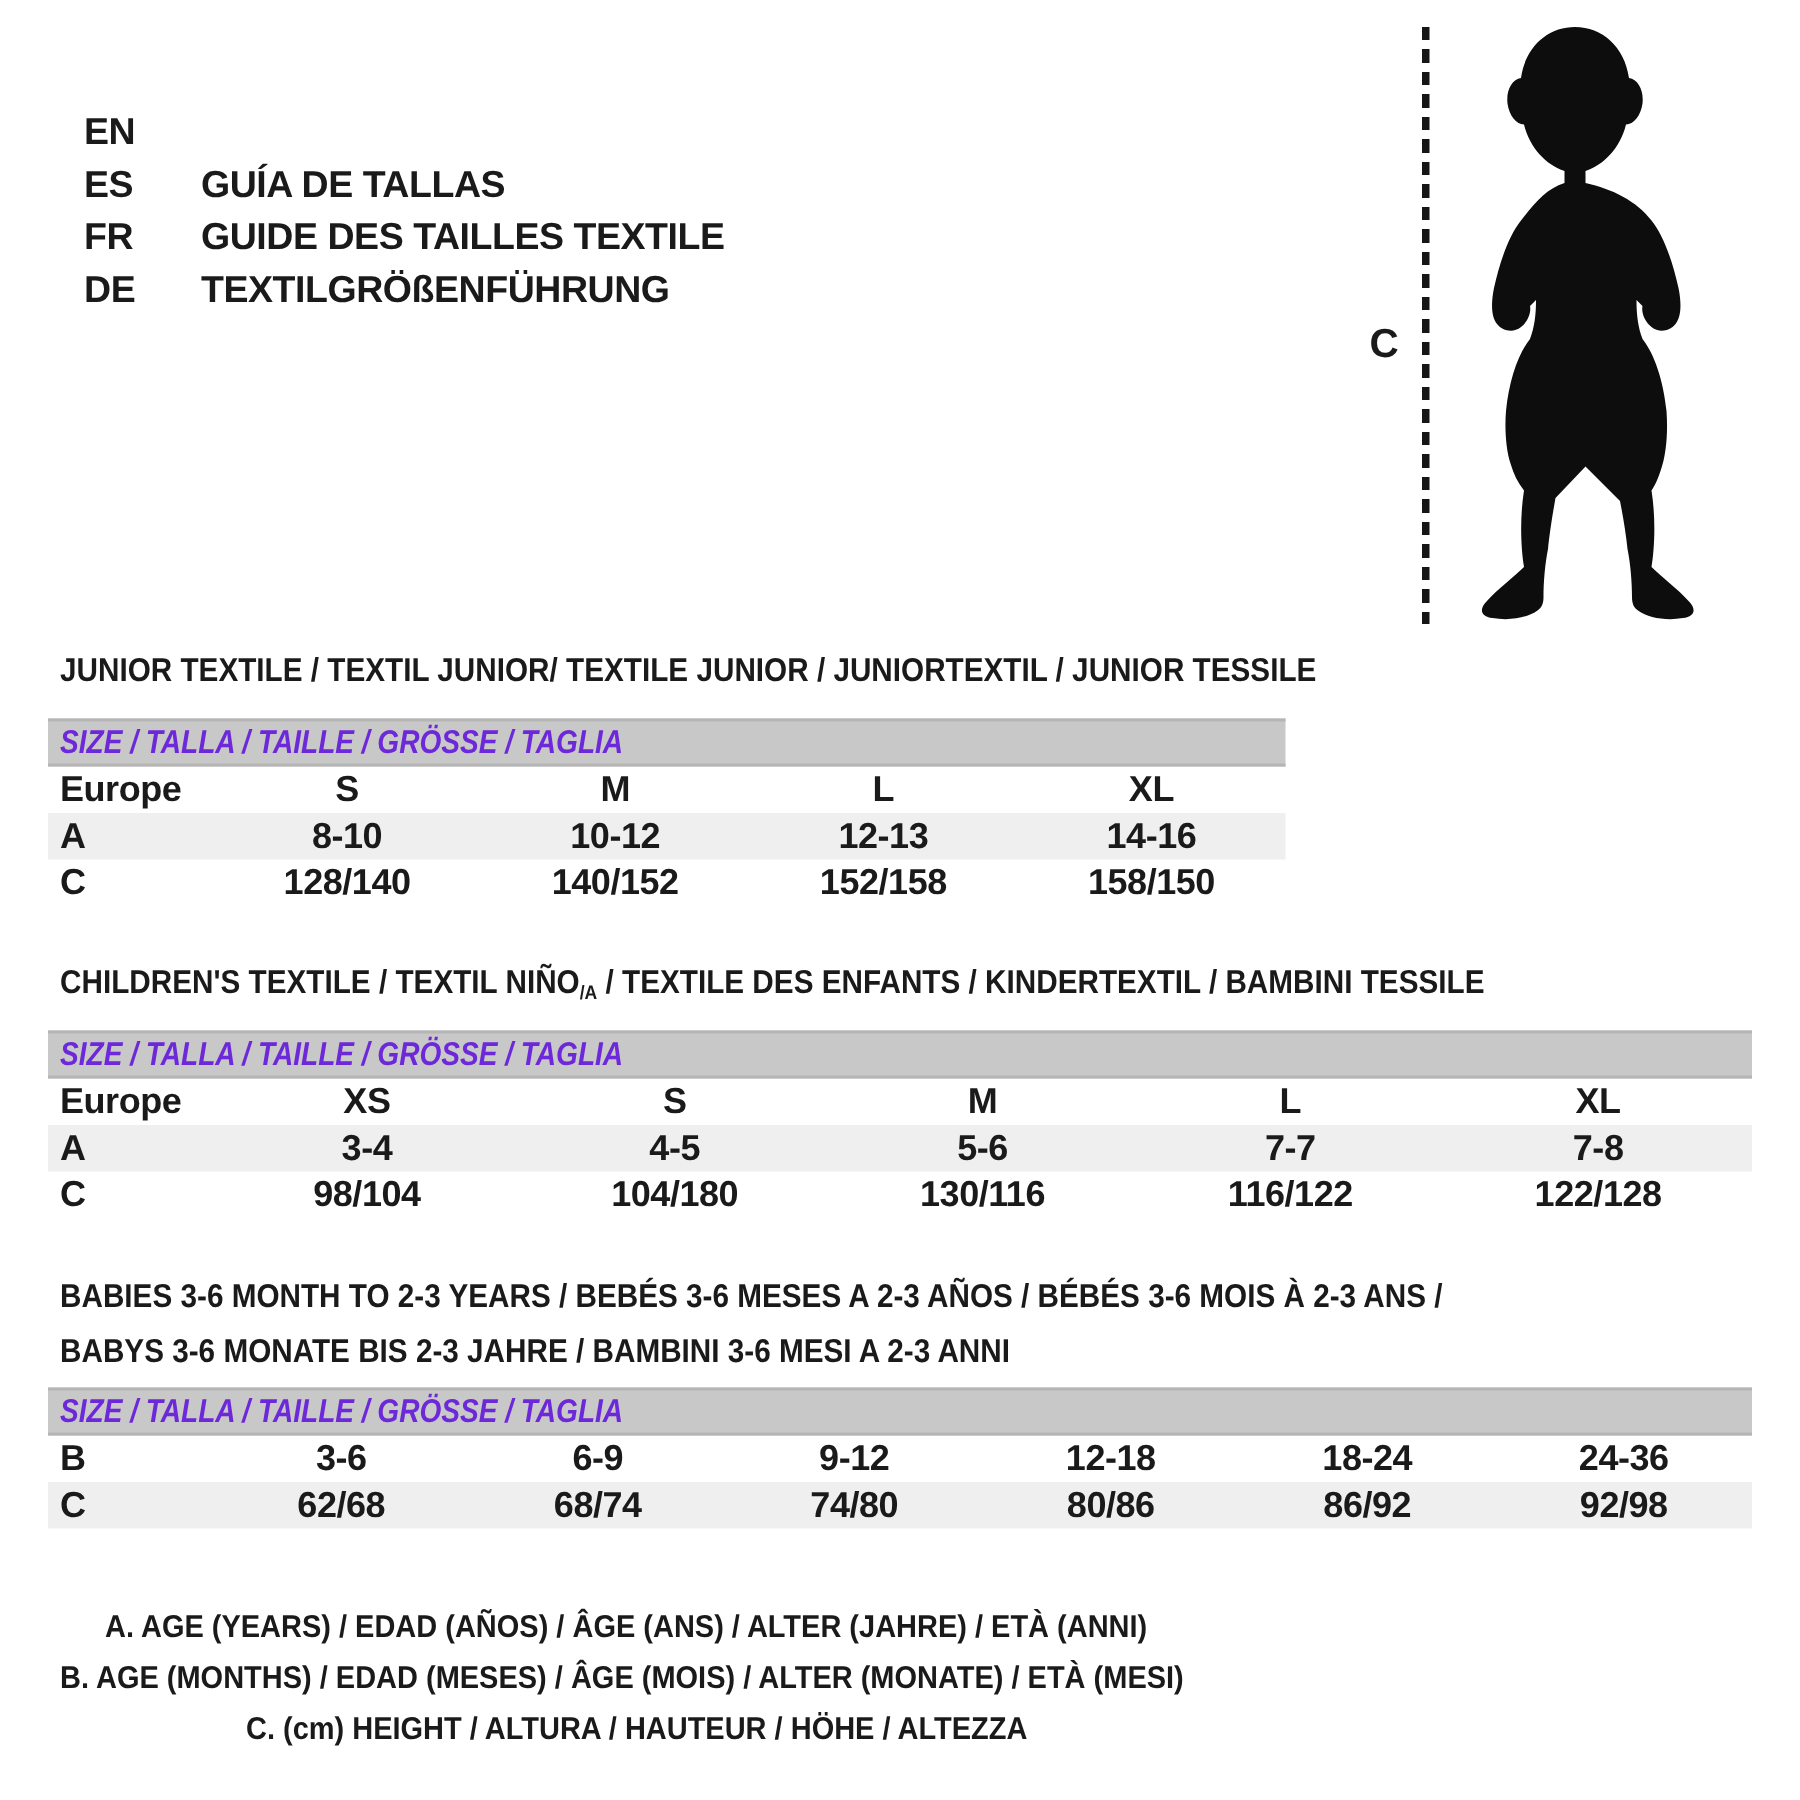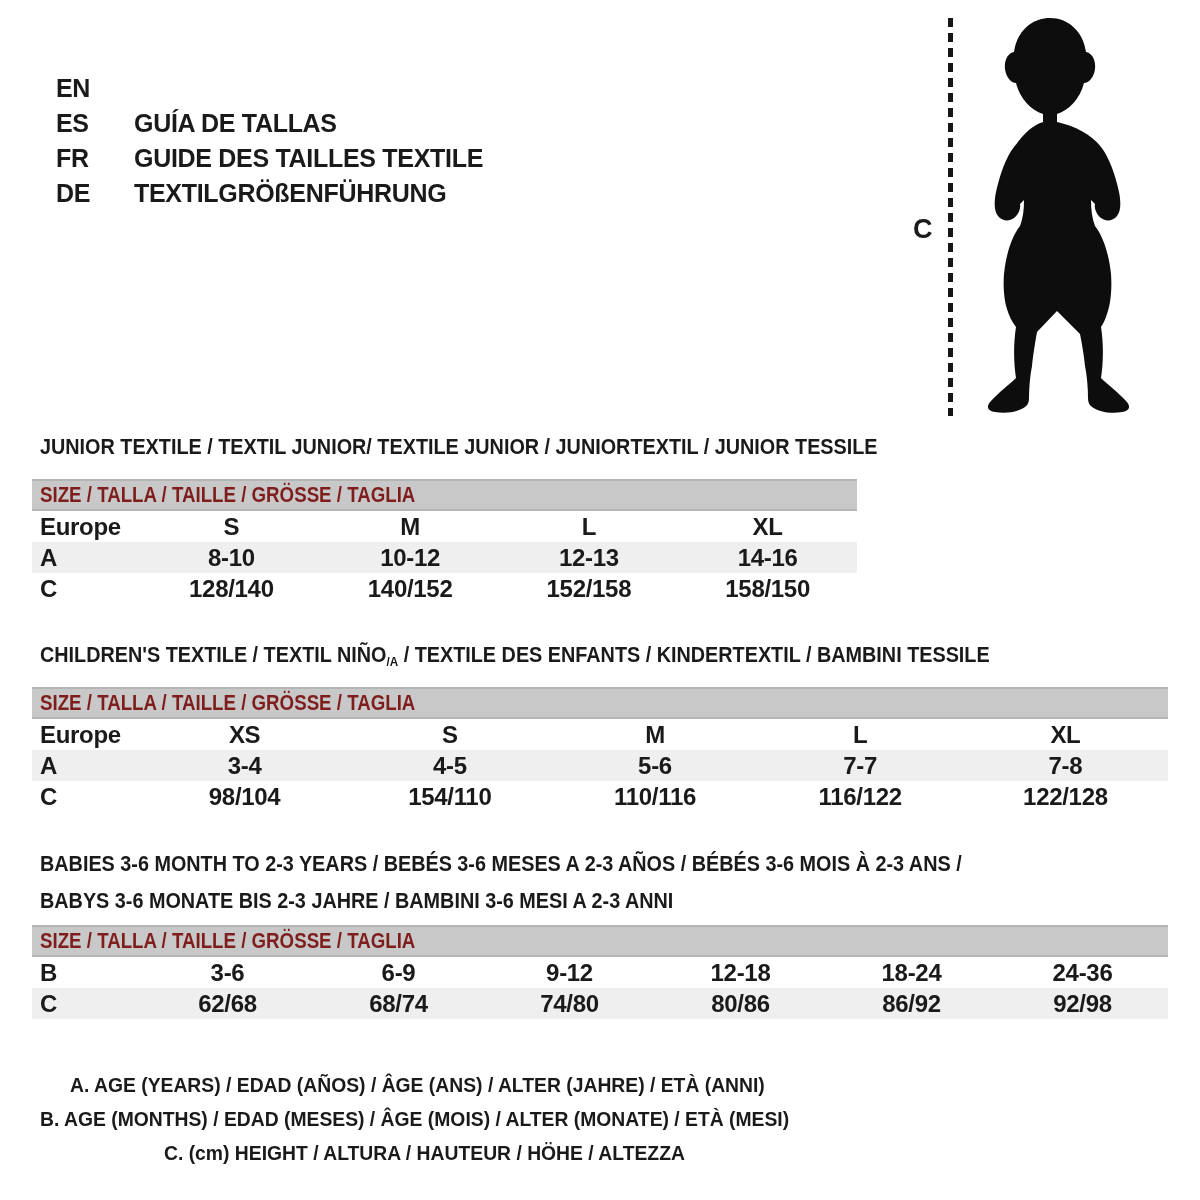--- a/index.html
+++ b/index.html
@@ -22,23 +22,23 @@
   .measure-label{position:absolute;left:913px;top:214px;font-size:27px;}
   .fig-svg{position:absolute;left:963px;top:16px;}
   
   .sec-heading{position:absolute;left:40px;font-size:22px;white-space:nowrap;line-height:24px;}
   .sec-heading .squeeze{display:inline-block;transform:scaleX(0.9);transform-origin:0 50%;}
   .sub-a{font-size:13px;position:relative;top:4px;}
   .bb-heading{line-height:37px;}
   
   .size-table{position:absolute;left:32px;}
   .size-bar{
-    height:32px;line-height:27px;background:#c8c8c8;color:#7f1d1d;
+    height:32px;line-height:27px;background:#c8c8c8;color:#6d28d9;
     border-top:2px solid #b5b5b5;border-bottom:2px solid #b5b5b5;
-    box-sizing:border-box;padding-left:8px;font-size:22px;white-space:nowrap;overflow:hidden;
+    box-sizing:border-box;padding-left:8px;font-size:22px;white-space:nowrap;overflow:hidden;font-style:italic;
   }
   .size-bar .squeeze{display:inline-block;transform:scaleX(0.85);transform-origin:0 50%;}
   .trow{display:flex;height:31px;line-height:31px;font-size:24px;letter-spacing:-0.3px;}
   .trow.shaded{background:#efefef;}
   .trow .lbl{width:110px;padding-left:8px;box-sizing:border-box;text-align:left;}
   .trow .val{flex:1;text-align:center;}
   
   .legend{position:absolute;left:40px;top:1068px;text-align:center;}
   .legend-line{line-height:34px;font-size:21px;white-space:nowrap;}
   .legend-line .squeeze{display:inline-block;transform:scaleX(0.92);transform-origin:0 50%;}
@@ -142,22 +142,22 @@
       <span class="lbl">A</span>
       <span class="val">3-4</span>
       <span class="val">4-5</span>
       <span class="val">5-6</span>
       <span class="val">7-7</span>
       <span class="val">7-8</span>
     </div>
     <div class="trow">
       <span class="lbl">C</span>
       <span class="val">98/104</span>
-      <span class="val">154/110</span>
-      <span class="val">110/116</span>
+      <span class="val">104/180</span>
+      <span class="val">130/116</span>
       <span class="val">116/122</span>
       <span class="val">122/128</span>
     </div>
   </div>
 
   <div class="sec-heading bb-heading" style="top:845px;">
     <div><span class="squeeze">BABIES 3-6 MONTH TO 2-3 YEARS / BEBÉS 3-6 MESES A 2-3 AÑOS / BÉBÉS 3-6 MOIS À 2-3 ANS /</span></div>
     <div><span class="squeeze">BABYS 3-6 MONATE BIS 2-3 JAHRE / BAMBINI 3-6 MESI A 2-3 ANNI</span></div>
   </div>
   <div class="size-table" style="top:925px;width:1136px;">

